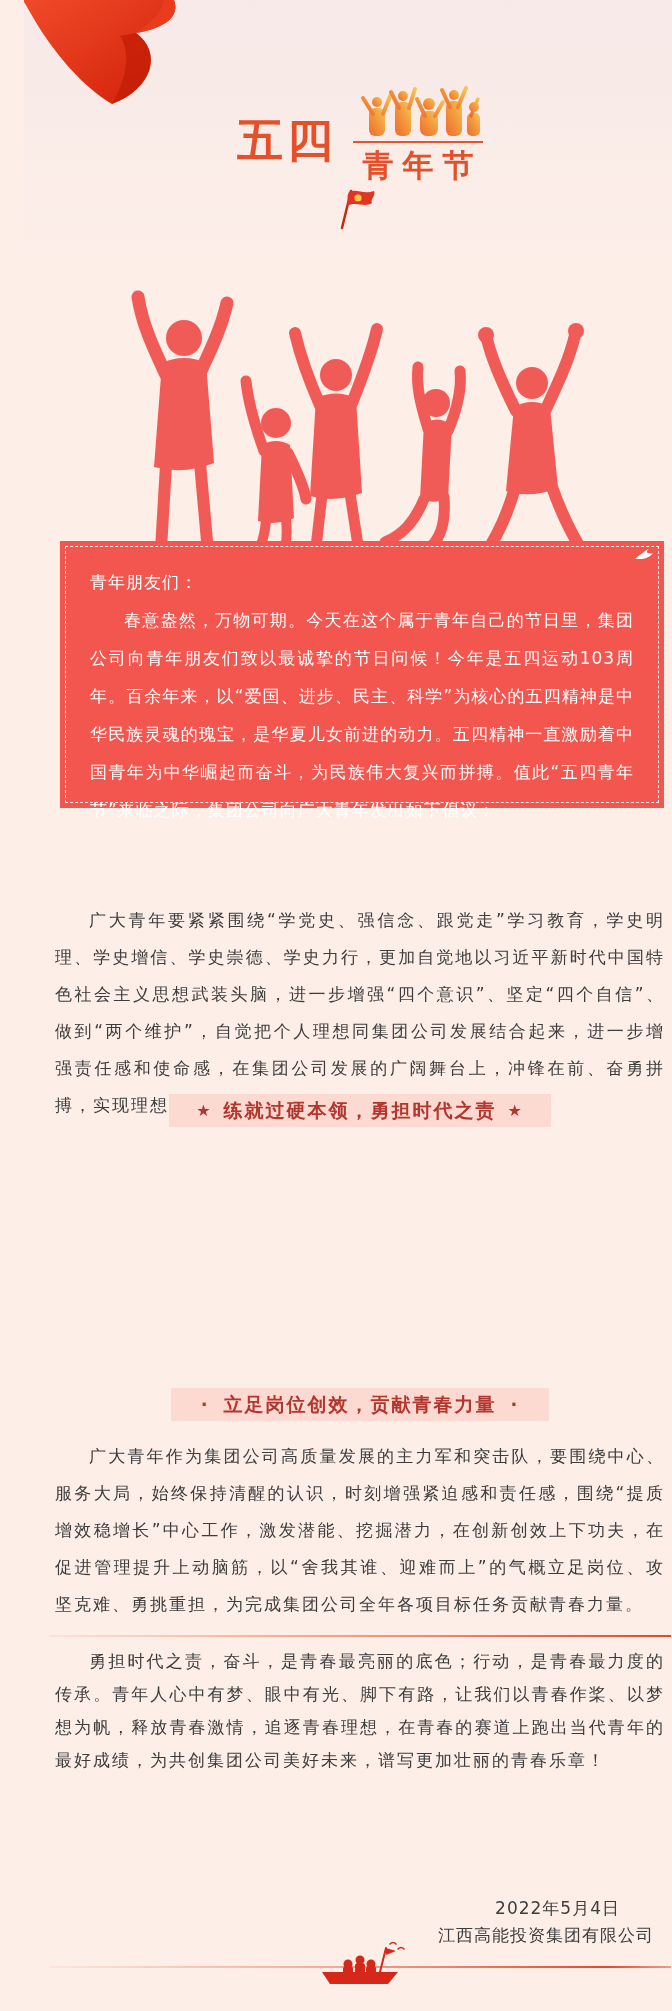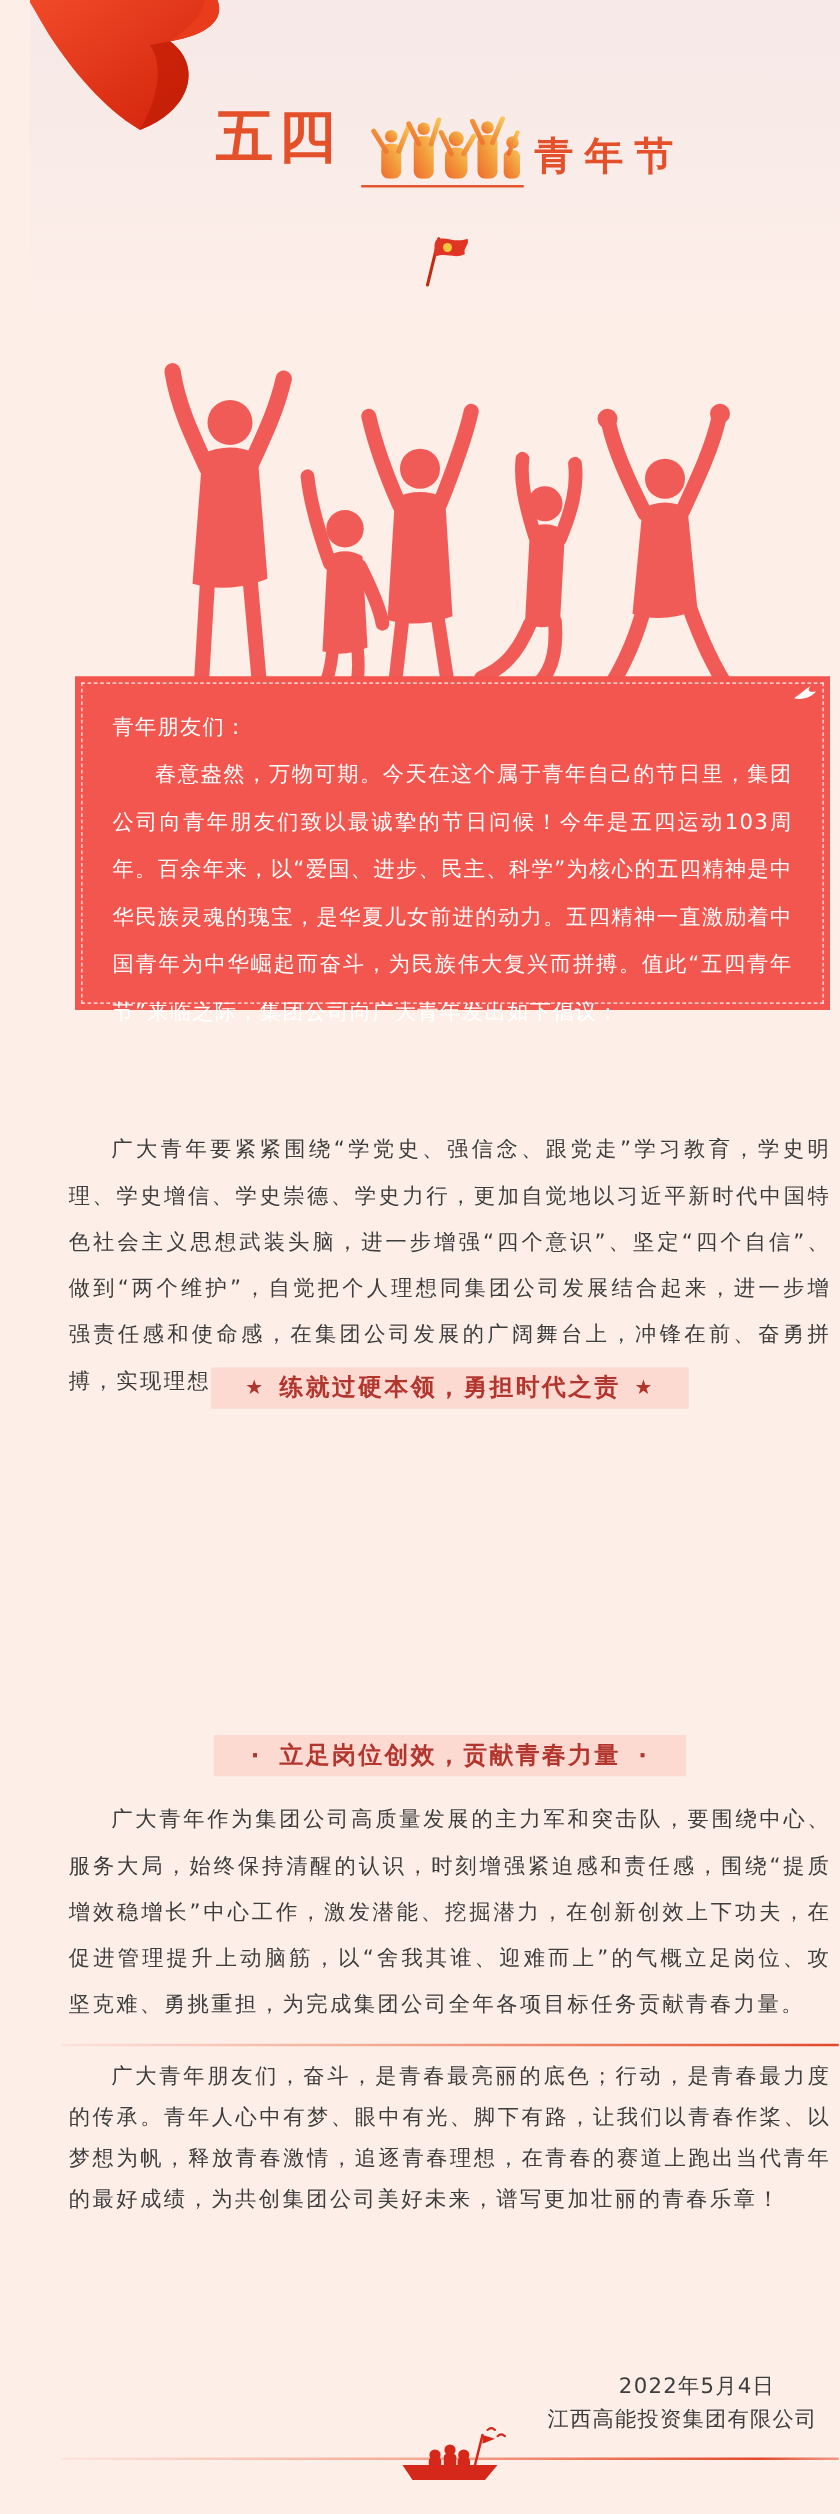--- a/index.html
+++ b/index.html
@@ -7,21 +7,21 @@
     position:relative;width:672px;height:2011px;overflow:hidden;
     background:linear-gradient(180deg,#f6e9e7 0%,#fdeee8 13%,#fdeee8 100%);
     font-family:"DejaVu Sans",sans-serif;color:#3d3d3d;margin-left:24px;
   }
   .abs{position:absolute;}
   
   .ribbon-left{left:0;top:0;}
   .ribbon-right{right:0;top:0;}
   .header{left:0;right:0;top:86px;display:flex;justify-content:center;align-items:flex-end;gap:16px;}
   .title-main{font-size:46px;font-weight:bold;color:#e3502a;letter-spacing:4px;line-height:1;margin-bottom:18px;}
-  .title-right{display:flex;flex-direction:row;align-items:center;}
+  .title-right{display:flex;flex-direction:column;align-items:center;}
   .crowd-wrap{border-bottom:2px solid #e4552e;padding:0 2px 1px 2px;}
   .title-sub{font-size:31px;font-weight:bold;color:#e3502a;letter-spacing:9px;margin-top:7px;line-height:1;text-indent:9px;}
   .flag{left:310px;top:188px;}
   .silhouettes{left:0;top:283px;}
   
   .box{
     left:36px;top:541px;width:604px;height:267px;box-sizing:border-box;
     background:#f2564f;padding:22px 30px 14px 30px;
   }
   .box-border{position:absolute;inset:5px;border:1px dashed rgba(255,255,255,.9);pointer-events:none;}
@@ -179,21 +179,21 @@
     <span class="strip"><span class="star">★</span><span>练就过硬本领，勇担时代之责</span><span class="star">★</span></span>
   </div>
 
   <div class="abs heading h3-pos">
     <span class="strip"><span class="dot">·</span><span>立足岗位创效，贡献青春力量</span><span class="dot">·</span></span>
   </div>
   <p class="abs para p3-pos">广大青年作为集团公司高质量发展的主力军和突击队，要围绕中心、服务大局，始终保持清醒的认识，时刻增强紧迫感和责任感，围绕“提质增效稳增长”中心工作，激发潜能、挖掘潜力，在创新创效上下功夫，在促进管理提升上动脑筋，以“舍我其谁、迎难而上”的气概立足岗位、攻坚克难、勇挑重担，为完成集团公司全年各项目标任务贡献青春力量。</p>
 
   <div class="abs divider"></div>
 
-  <p class="abs para closing">广大青年朋友们，奋斗，是青春最亮丽的底色；行动，是青春最力度的传承。青年人心中有梦、眼中有光、脚下有路，让我们以青春作桨、以梦想为帆，释放青春激情，追逐青春理想，在青春的赛道上跑出当代青年的最好成绩，为共创集团公司美好未来，谱写更加壮丽的青春乐章！</p>
+  <p class="abs para closing">勇担时代之责，奋斗，是青春最亮丽的底色；行动，是青春最力度的传承。青年人心中有梦、眼中有光、脚下有路，让我们以青春作桨、以梦想为帆，释放青春激情，追逐青春理想，在青春的赛道上跑出当代青年的最好成绩，为共创集团公司美好未来，谱写更加壮丽的青春乐章！</p>
 
   <div class="abs sig-company">江西高能投资集团有限公司</div>
   <div class="abs sig-date">2022年5月4日</div>
 
   <div class="abs footer-line"></div>
   <svg class="abs boat" width="100" height="48" viewBox="0 0 100 48">
     <g fill="#d6281a" stroke="#d6281a">
       <path d="M12,32 L88,32 L78,44 L20,44 Z" stroke="none"></path>
       <circle cx="38" cy="24" r="4.5" stroke="none"></circle>
       <rect x="33" y="26" width="10" height="8" rx="3" stroke="none"></rect>

